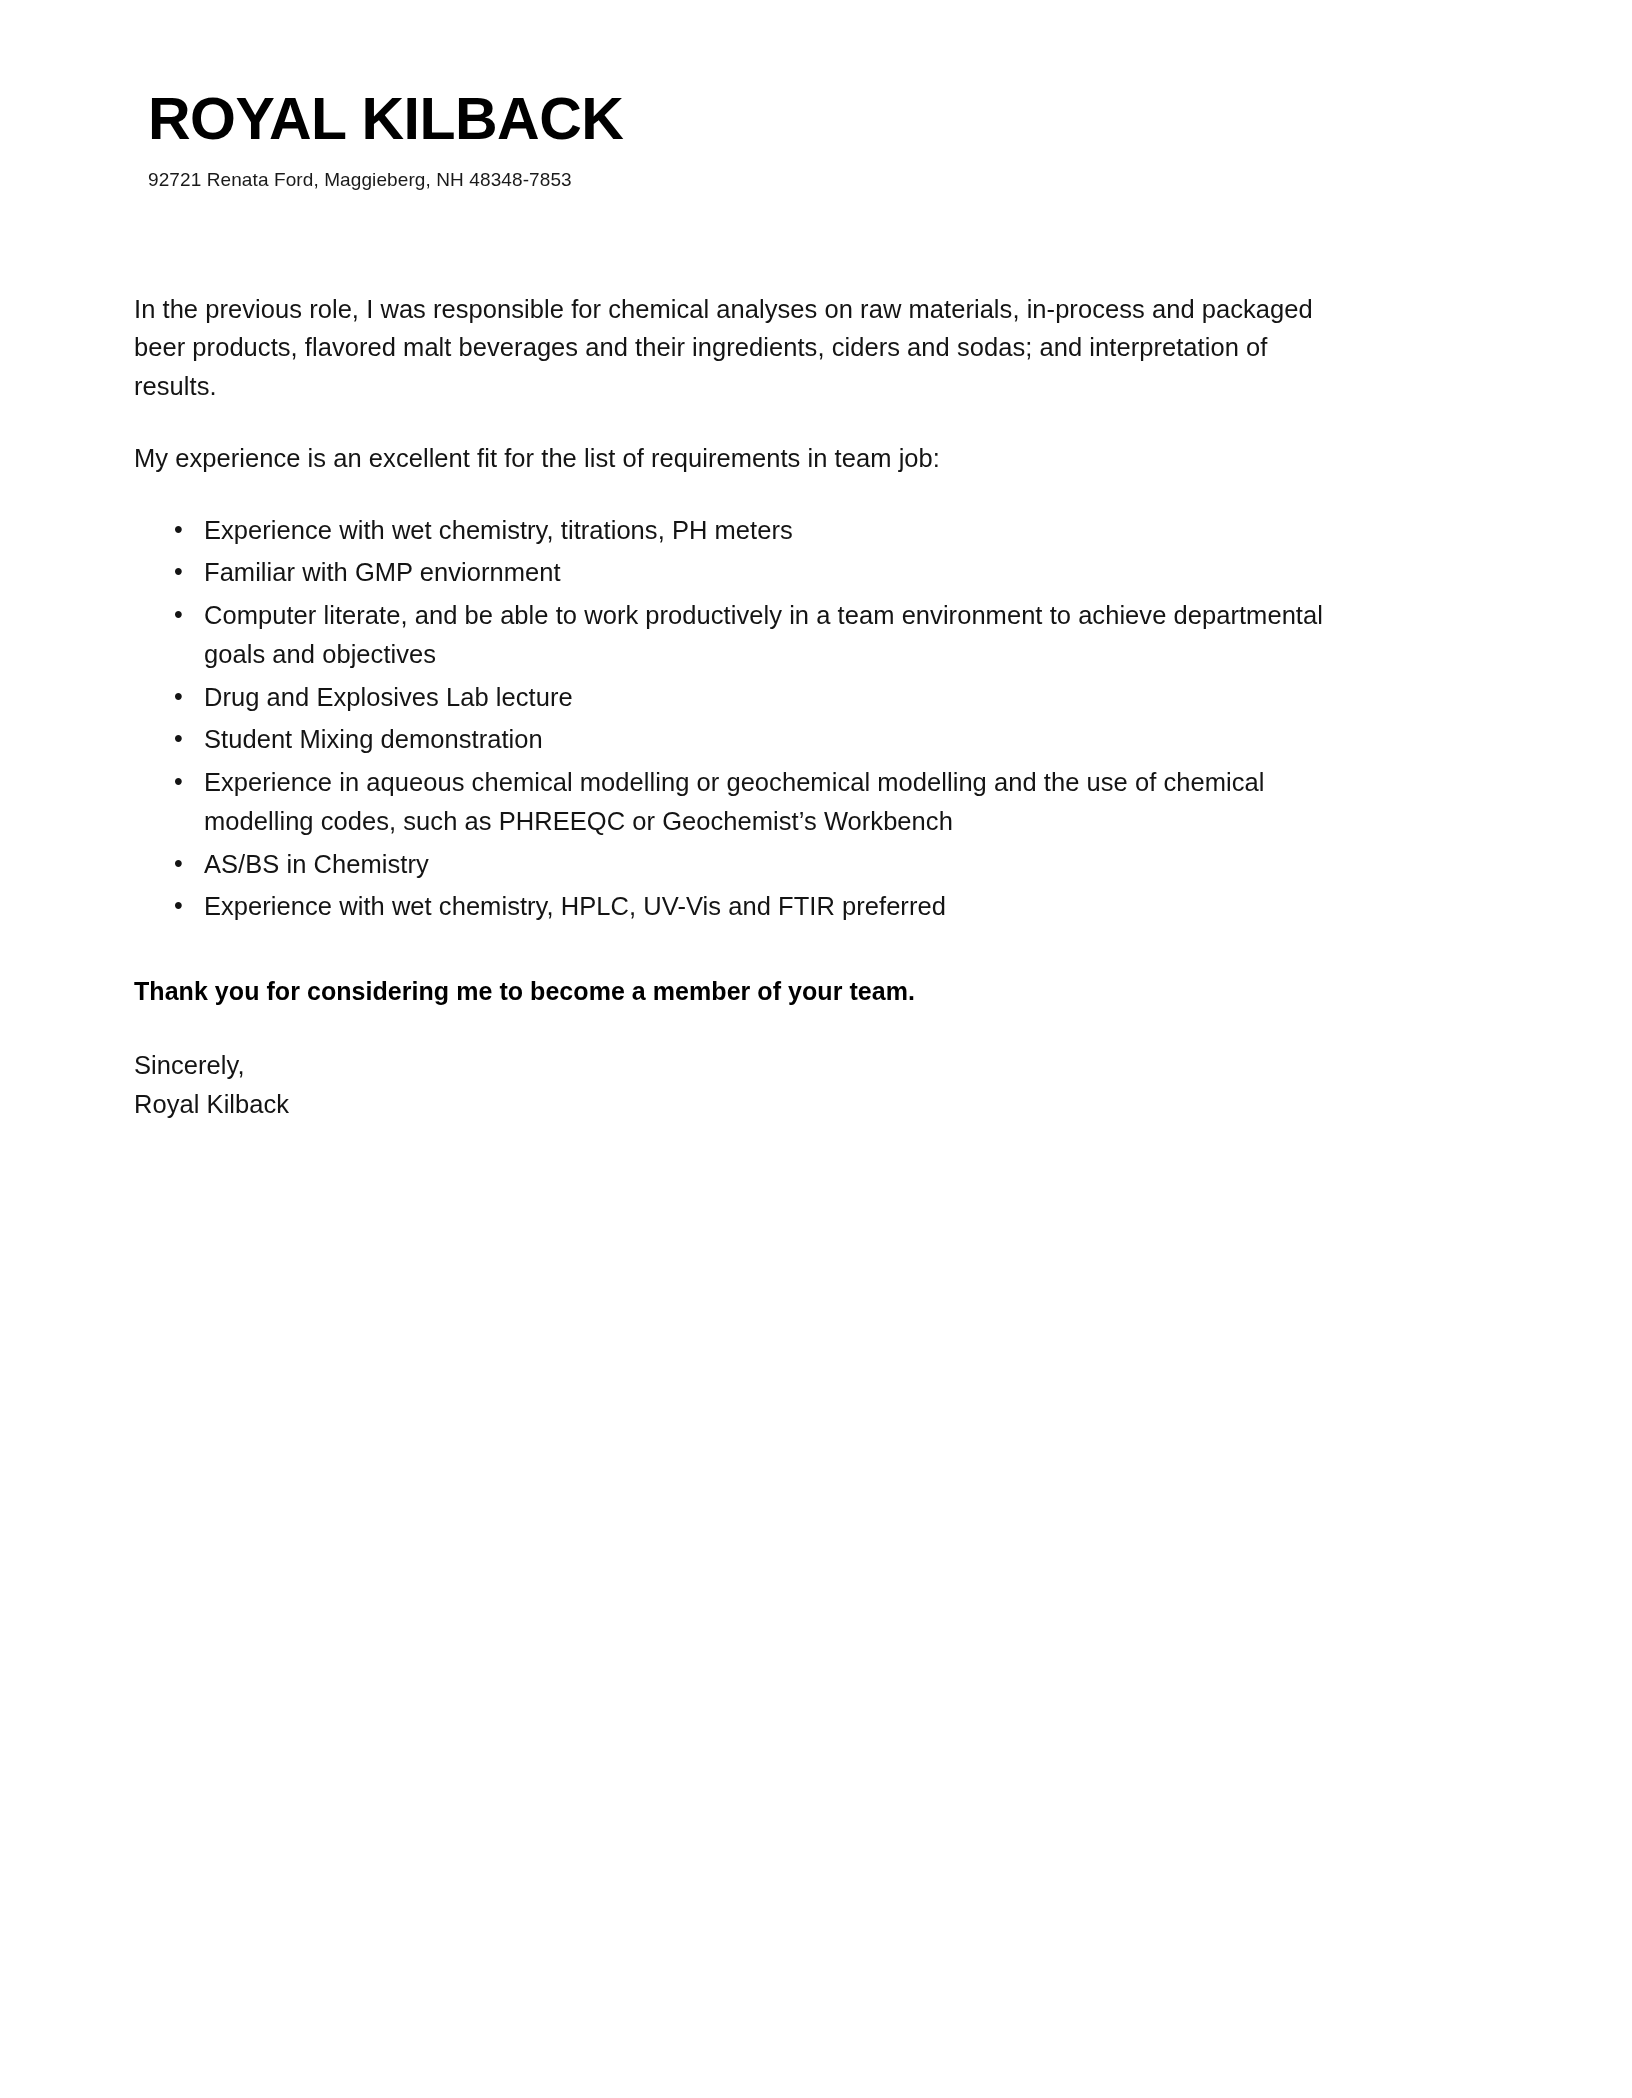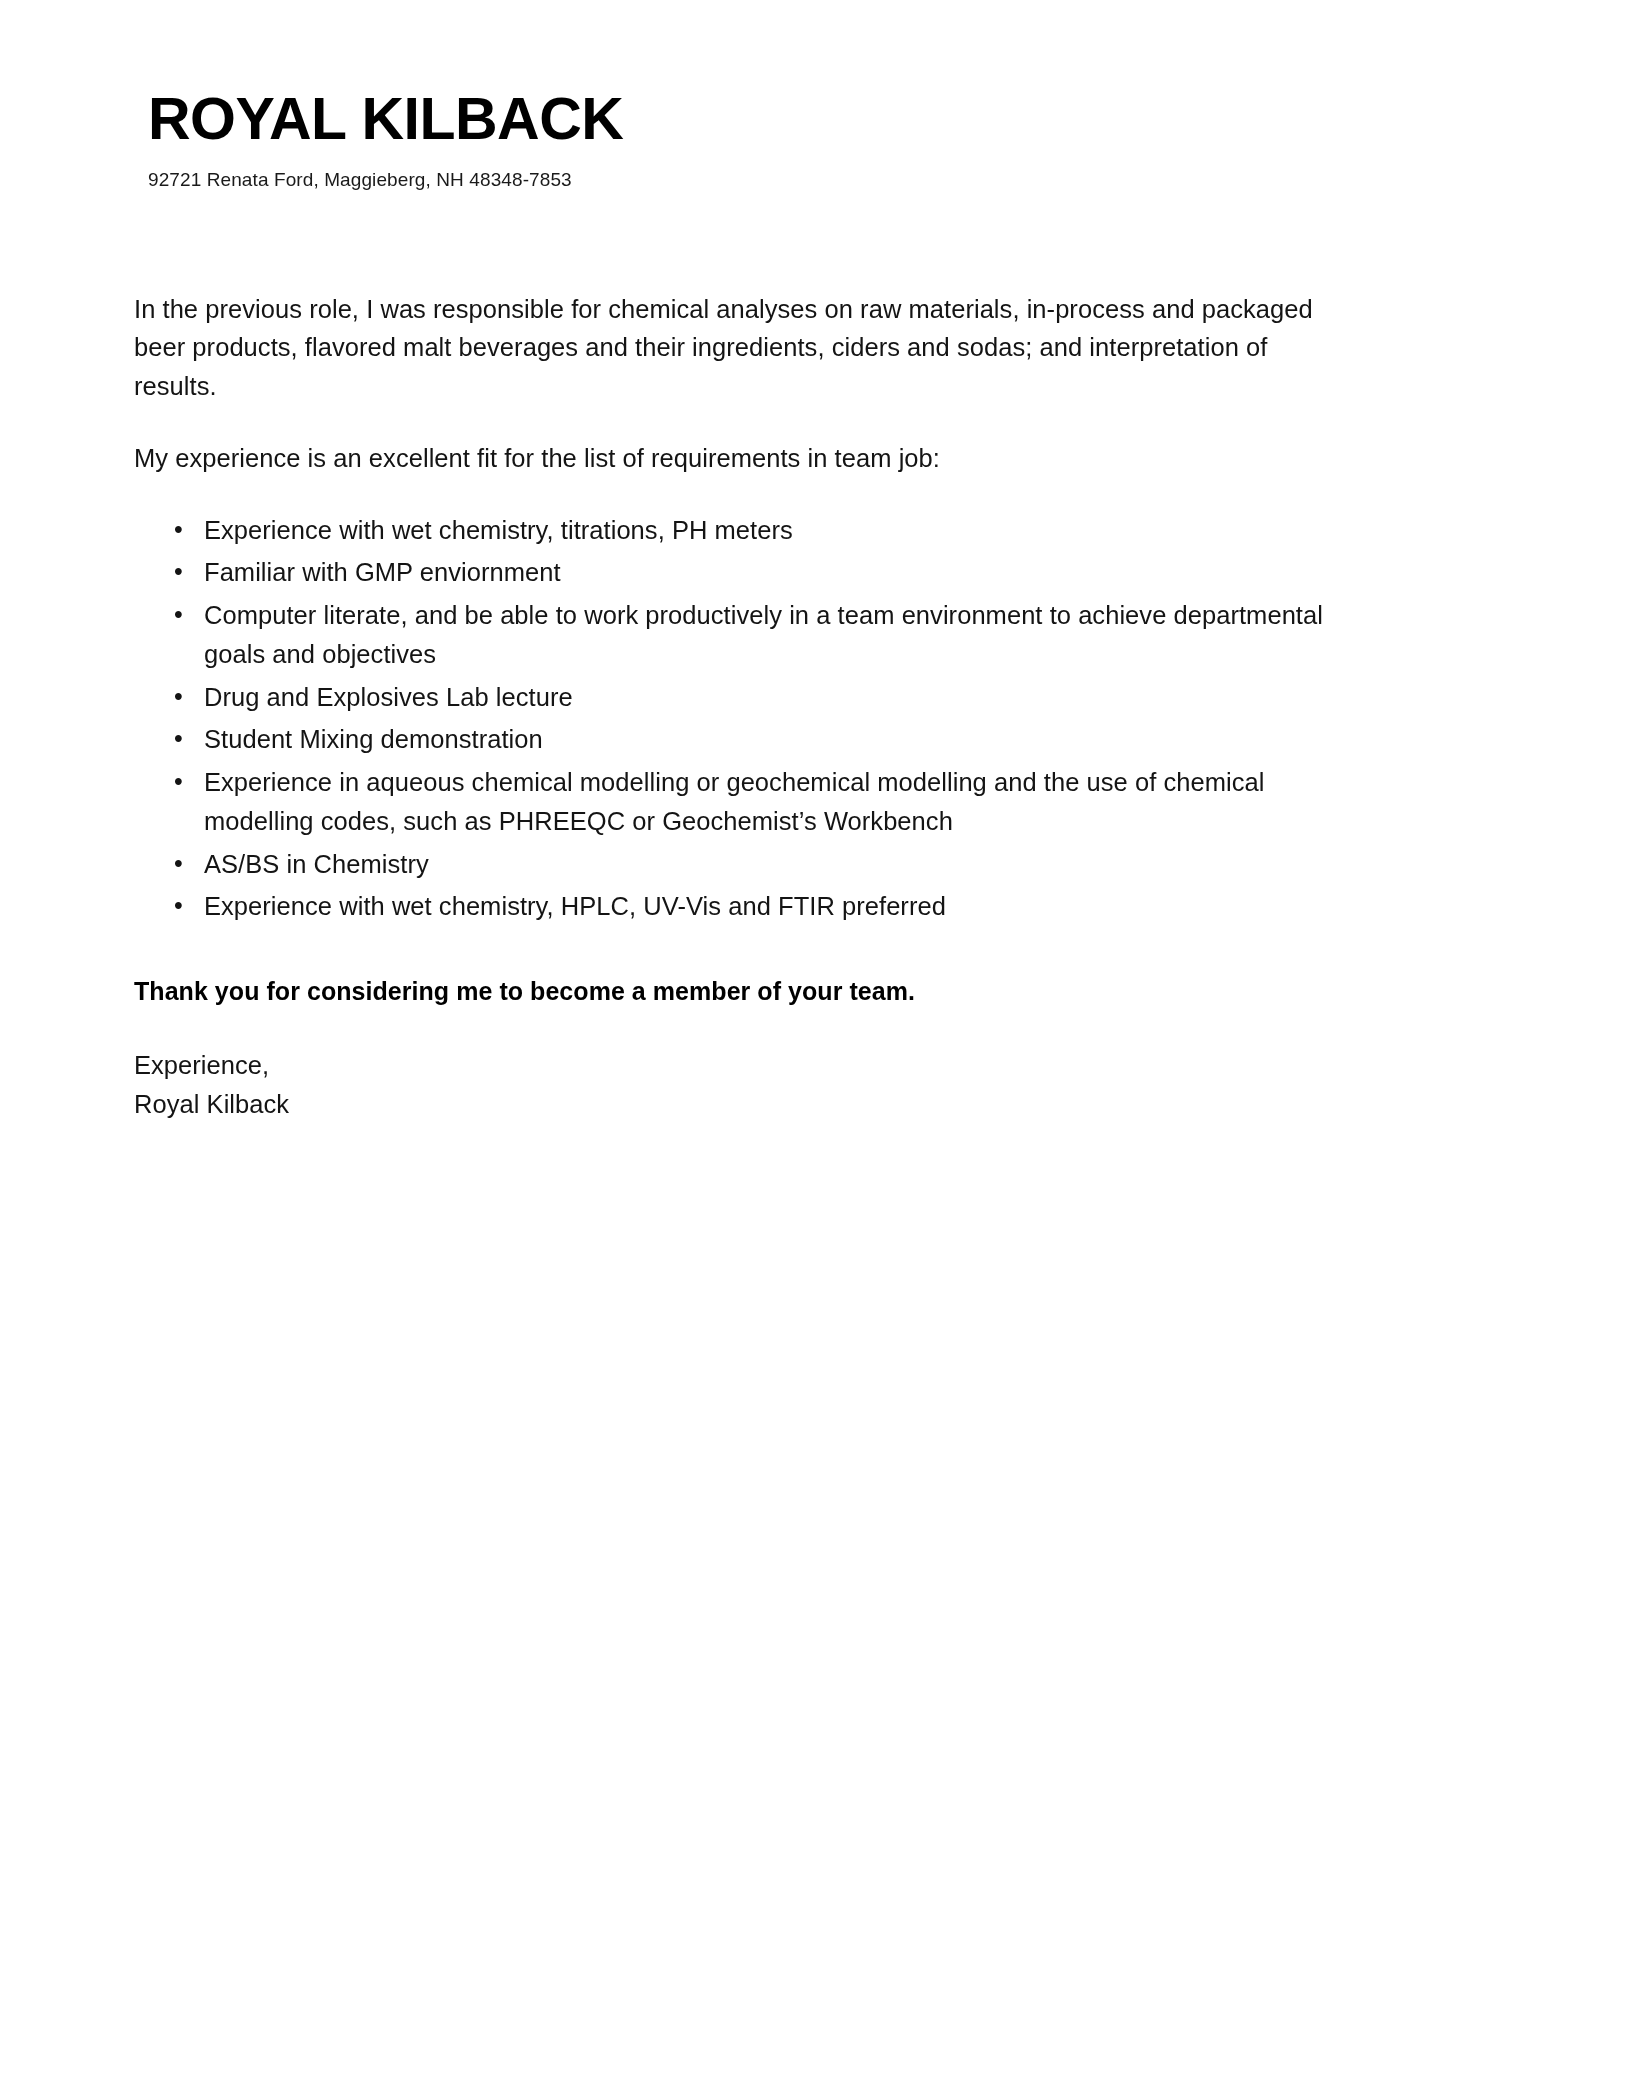--- a/index.html
+++ b/index.html
@@ -126,19 +126,19 @@
         <li>Drug and Explosives Lab lecture</li>
         <li>Student Mixing demonstration</li>
         <li>Experience in aqueous chemical modelling or geochemical modelling and the use of chemical modelling codes, such as PHREEQC or Geochemist’s Workbench</li>
         <li>AS/BS in Chemistry</li>
         <li>Experience with wet chemistry, HPLC, UV-Vis and FTIR preferred</li>
       </ul>
 
       <p class="closing-bold">Thank you for considering me to become a member of your team.</p>
 
       <p class="signoff">
-        <span class="sig-line">Experience,</span>
+        <span class="sig-line">Sincerely,</span>
         <span class="sig-line">Royal Kilback</span>
       </p>
 
     </div>
   </div>
 </div>
 
 </body></html>

